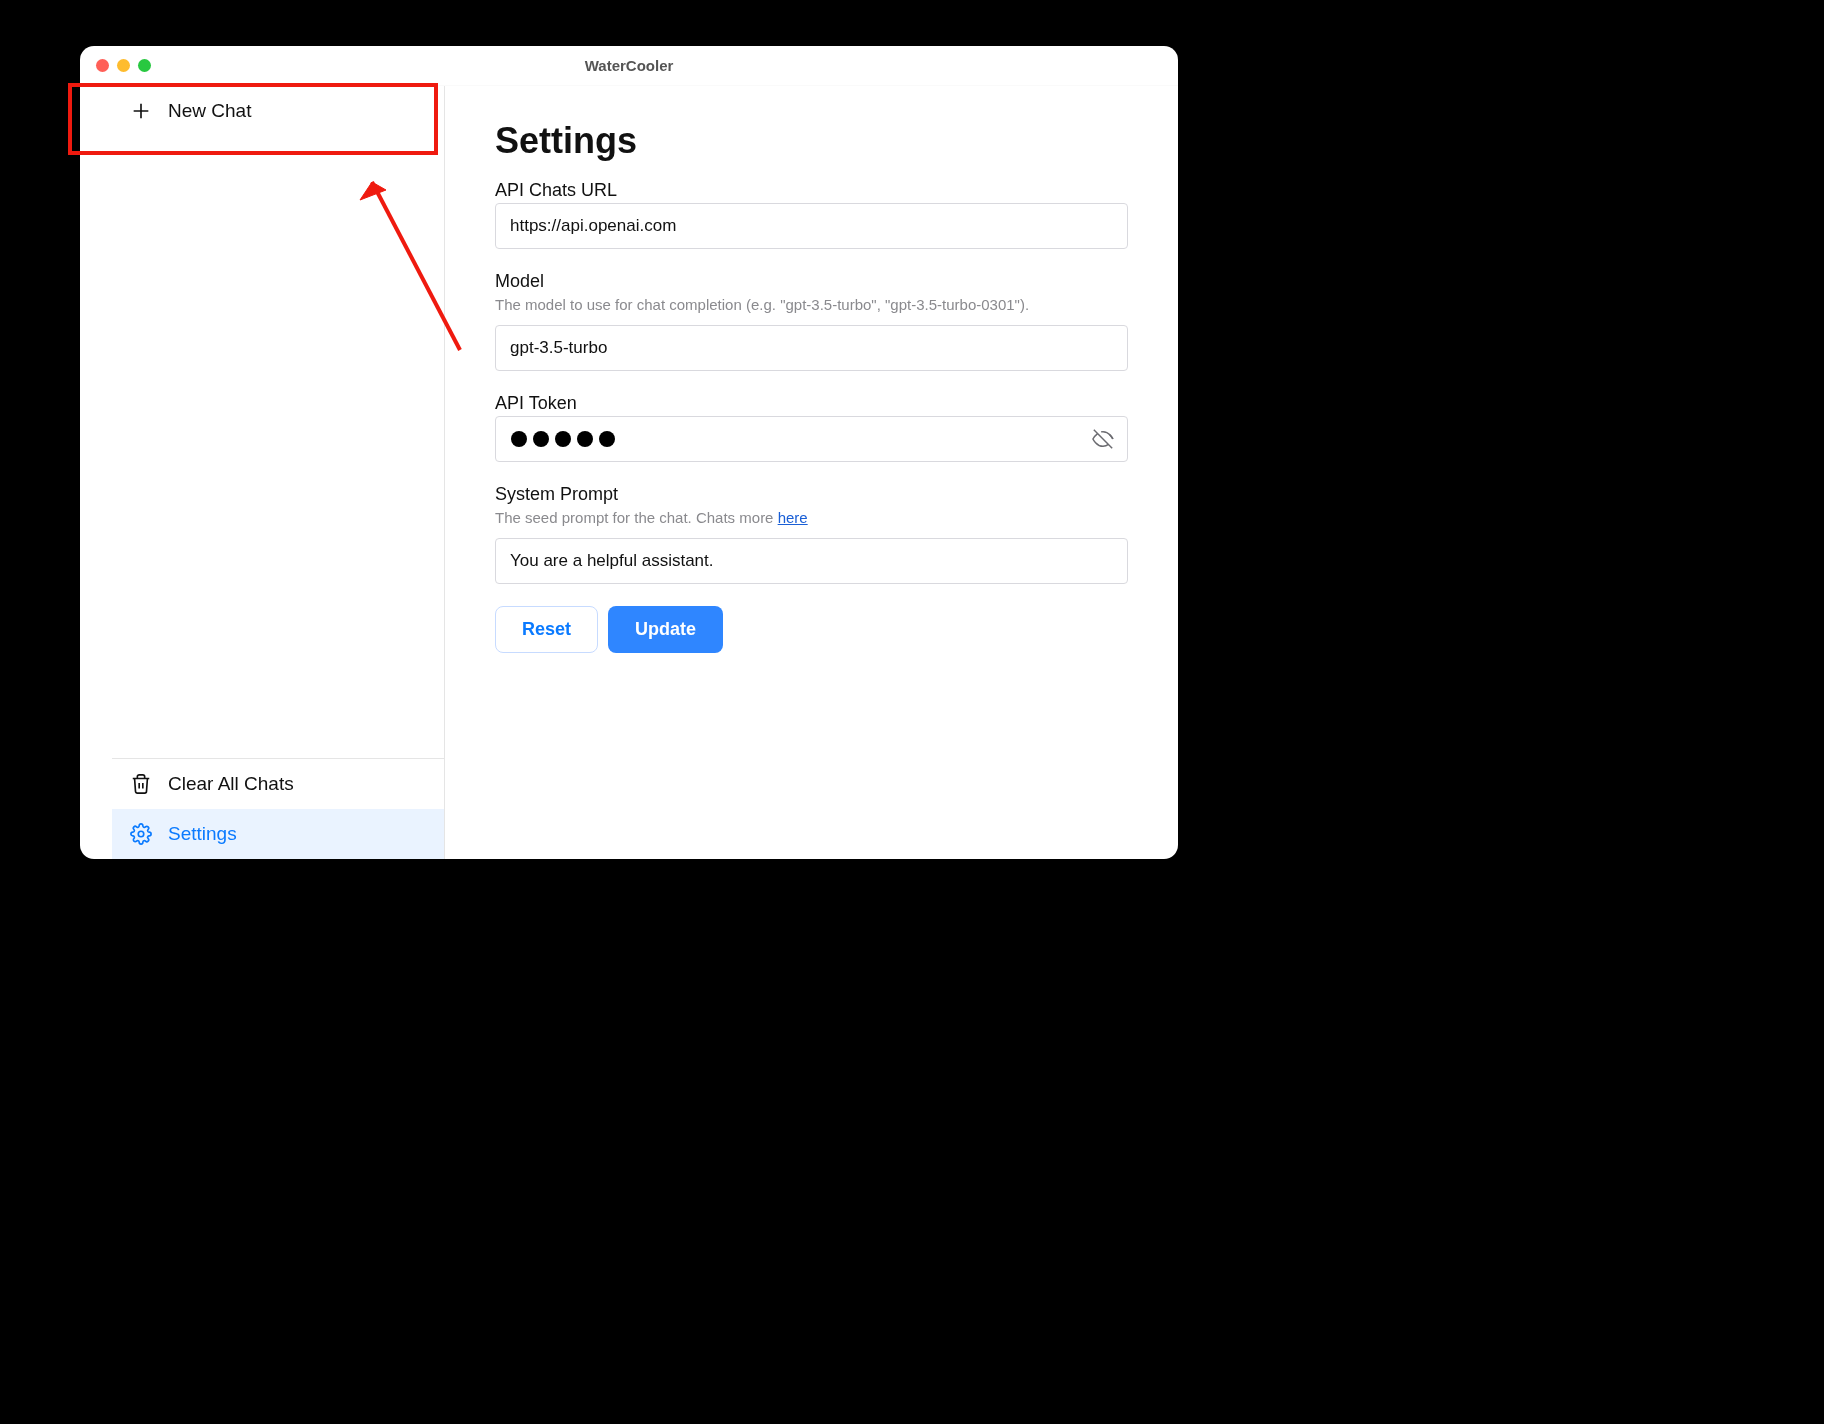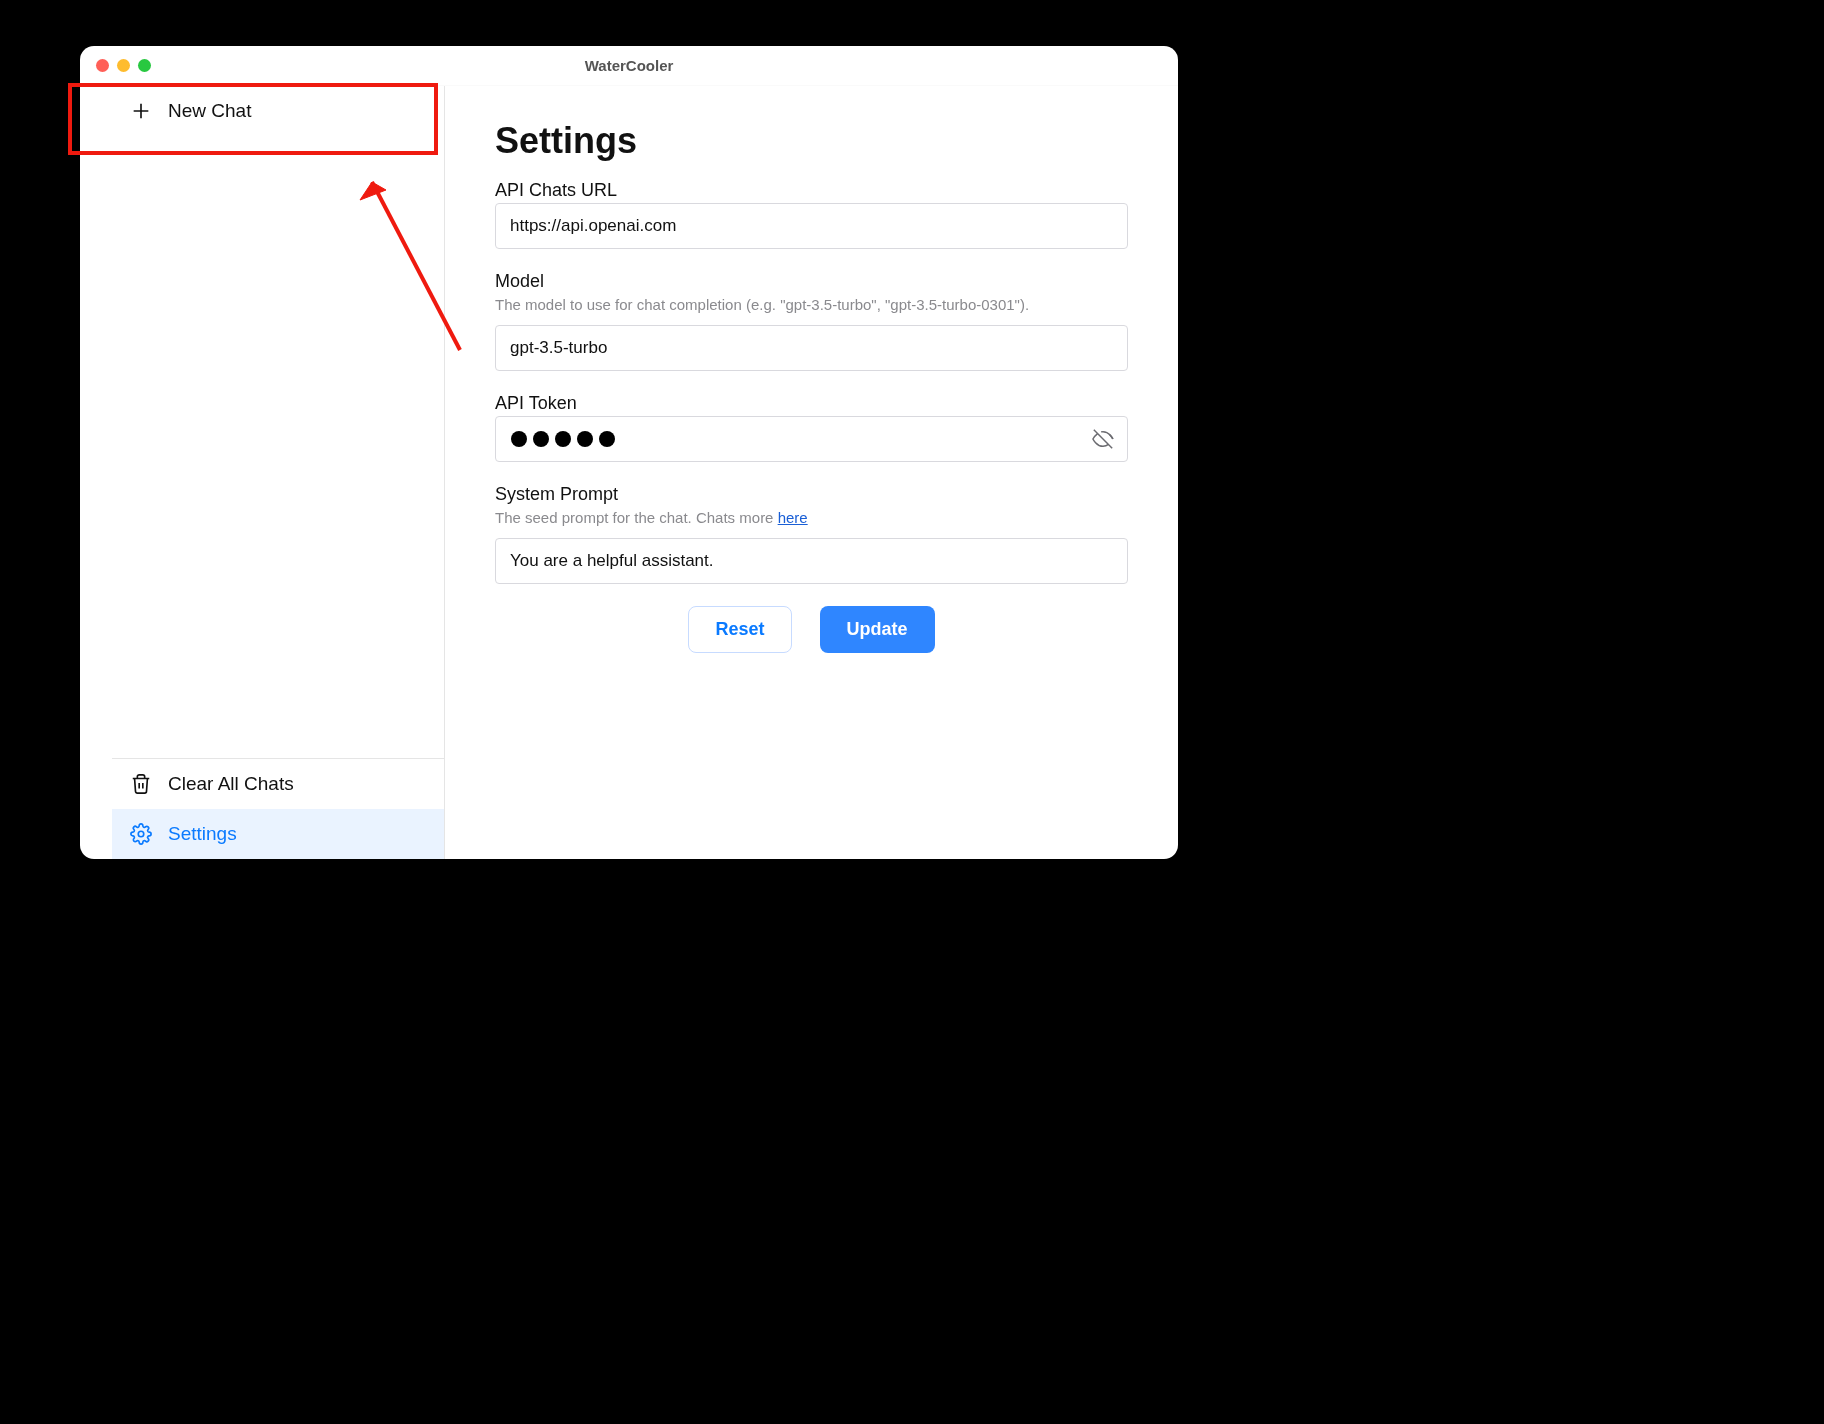--- a/index.html
+++ b/index.html
@@ -130,22 +130,22 @@
     position: absolute;
     right: 14px;
     top: 50%;
     transform: translateY(-50%);
     width: 22px; height: 22px;
     cursor: pointer;
   }
   .eye svg { stroke:#6b6b70; stroke-width:1.6; fill:none; }
   .actions {
     display: flex;
-    justify-content: center;
-    gap: 28px;
+    justify-content: flex-start;
+    gap: 10px;
     margin-top: 12px;
   }
   .btn {
     font-size: 18px;
     font-weight: 600;
     border-radius: 8px;
     padding: 12px 26px;
     cursor: pointer;
     border: 1px solid transparent;
   }

